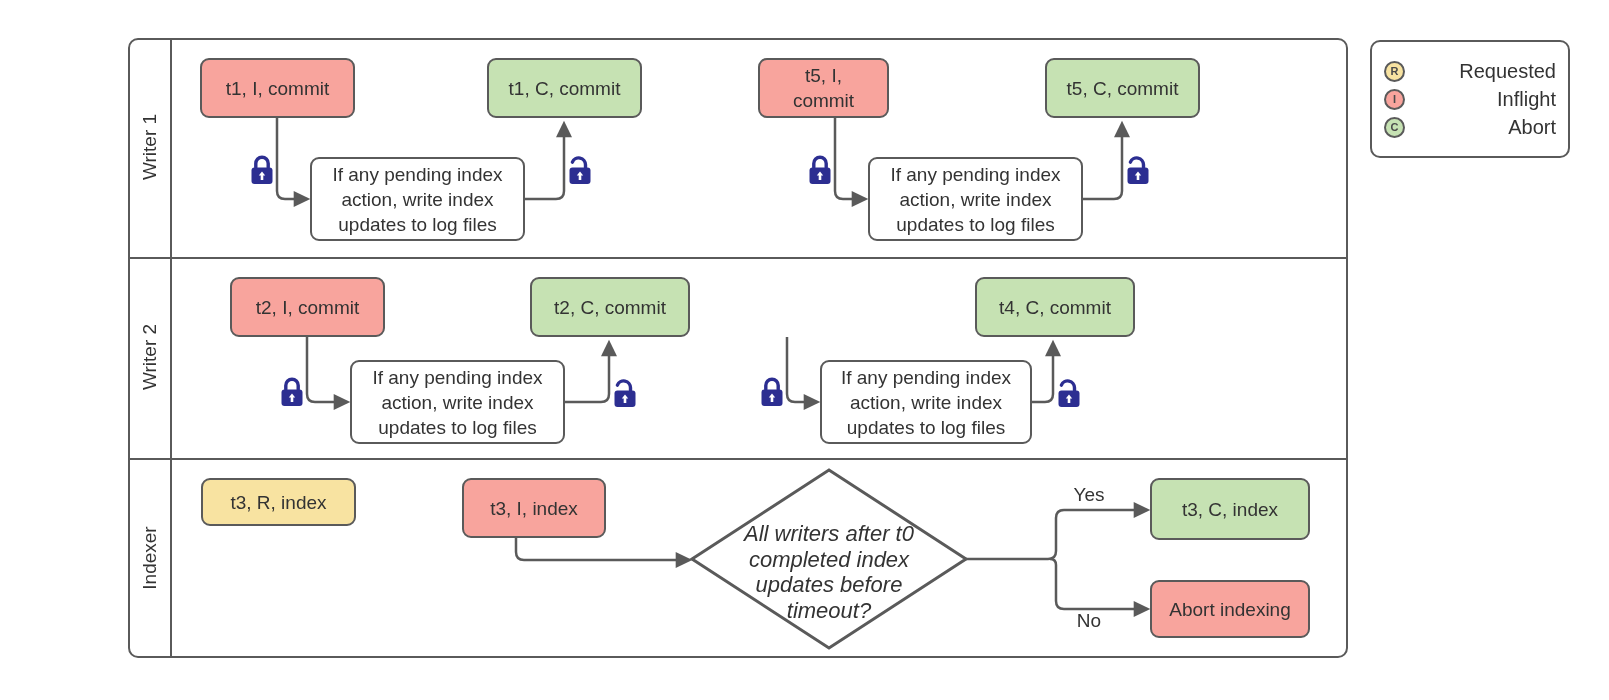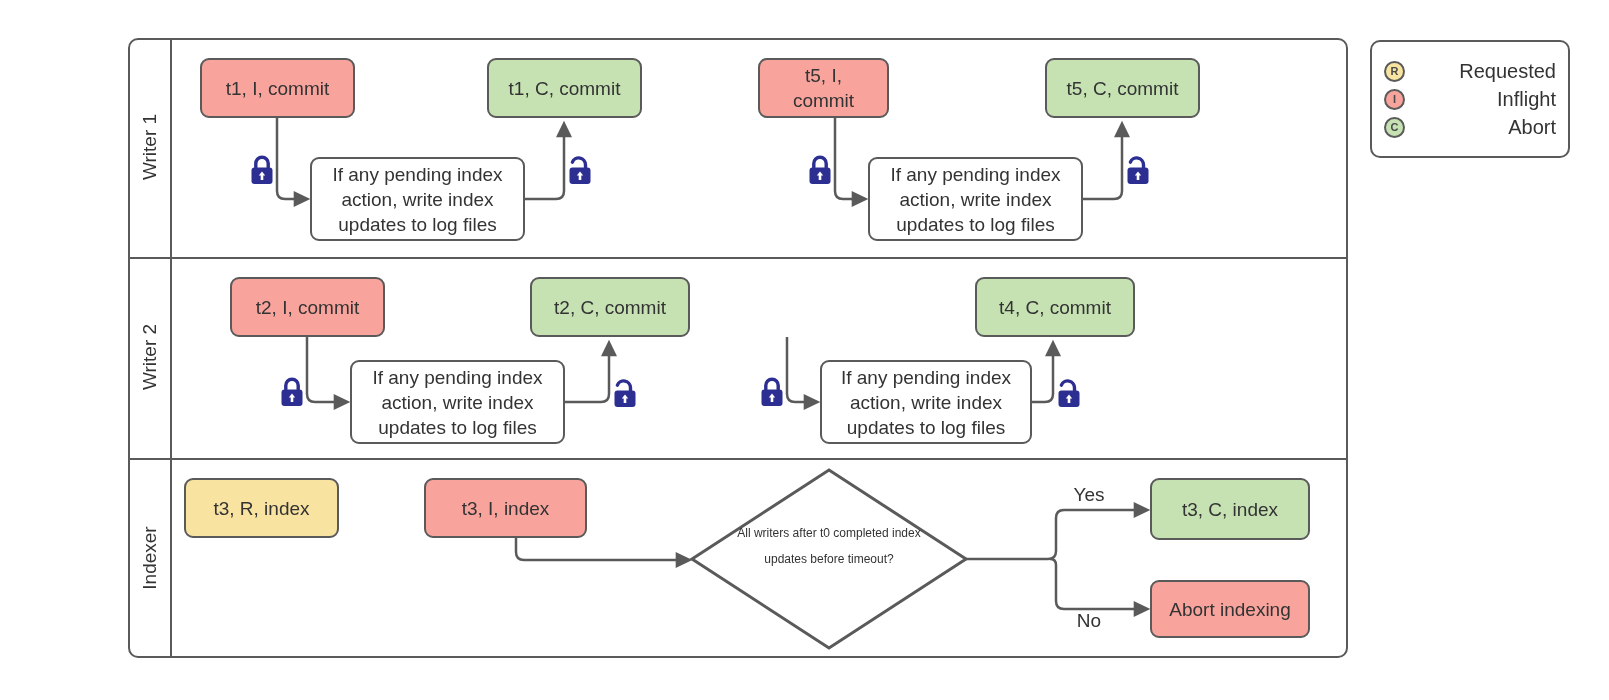--- a/index.html
+++ b/index.html
@@ -12,21 +12,21 @@
   .hdiv{position:absolute;left:128px;width:1220px;height:0;border-top:2.5px solid var(--stroke);}
   .lane-label{position:absolute;transform:translate(-50%,-50%) rotate(-90deg);font-size:19px;
               white-space:nowrap;color:var(--text);}
   .node{position:absolute;box-sizing:border-box;border:2.5px solid var(--stroke);border-radius:9px;
         display:flex;align-items:center;justify-content:center;text-align:center;
         font-size:19px;line-height:25px;color:var(--text);background:#fff;padding:0 16px;}
   .inflight{background:var(--inflight);}
   .commitc{background:var(--commit);}
   .requestedc{background:var(--requested);}
   .decision-text{position:absolute;left:715px;top:521px;width:228px;text-align:center;
-                 font-size:12px;line-height:25.5px;color:var(--text);}
+                 font-size:22px;line-height:25.5px;color:var(--text);font-style:italic;}
   .branch-label{position:absolute;width:60px;text-align:center;font-size:19px;color:var(--text);}
   .legend{position:absolute;left:1370px;top:40px;width:200px;height:118px;box-sizing:border-box;
           border:2.5px solid var(--stroke);border-radius:10px;background:#fff;
           display:flex;flex-direction:column;justify-content:center;gap:5px;padding:6px 12px;}
   .legend-row{display:flex;align-items:center;font-size:20px;color:var(--text);}
   .legend-dot{width:21px;height:21px;border-radius:50%;border:2px solid var(--stroke);box-sizing:border-box;
               display:flex;align-items:center;justify-content:center;font-size:11px;font-weight:600;
               color:#4a4a4a;flex:none;}
   .legend-dot.requestedc{background:var(--requested);} .legend-dot.inflight{background:var(--inflight);}
   .legend-dot.commitc{background:var(--commit);}
@@ -119,22 +119,22 @@
   <div class="node" style="left:868px;top:157px;width:215px;height:84px">If any pending index action, write index updates to log files</div>
   <div class="node commitc" style="left:1045px;top:58px;width:155px;height:60px">t5, C, commit</div>
 
   <div class="node inflight" style="left:230px;top:277px;width:155px;height:60px">t2, I, commit</div>
   <div class="node" style="left:350px;top:360px;width:215px;height:84px">If any pending index action, write index updates to log files</div>
   <div class="node commitc" style="left:530px;top:277px;width:160px;height:60px">t2, C, commit</div>
 
   <div class="node" style="left:820px;top:360px;width:212px;height:84px">If any pending index action, write index updates to log files</div>
   <div class="node commitc" style="left:975px;top:277px;width:160px;height:60px">t4, C, commit</div>
 
-  <div class="node requestedc" style="left:184px;top:478px;width:155px;height:60px">t3, R, index</div>
-  <div class="node inflight" style="left:424px;top:478px;width:163px;height:60px">t3, I, index</div>
+  <div class="node requestedc" style="left:201px;top:478px;width:155px;height:48px">t3, R, index</div>
+  <div class="node inflight" style="left:462px;top:478px;width:144px;height:60px">t3, I, index</div>
   <div class="decision-text">All writers after t0 completed index updates before timeout?</div>
   <div class="branch-label" style="left:1059px;top:484px">Yes</div>
   <div class="branch-label" style="left:1059px;top:610px">No</div>
   <div class="node commitc" style="left:1150px;top:478px;width:160px;height:62px">t3, C, index</div>
   <div class="node inflight" style="left:1150px;top:580px;width:160px;height:58px">Abort indexing</div>
 
   <div class="legend">
     <div class="legend-row">
       <span class="legend-dot requestedc">R</span>
       <span class="legend-label">Requested</span>

